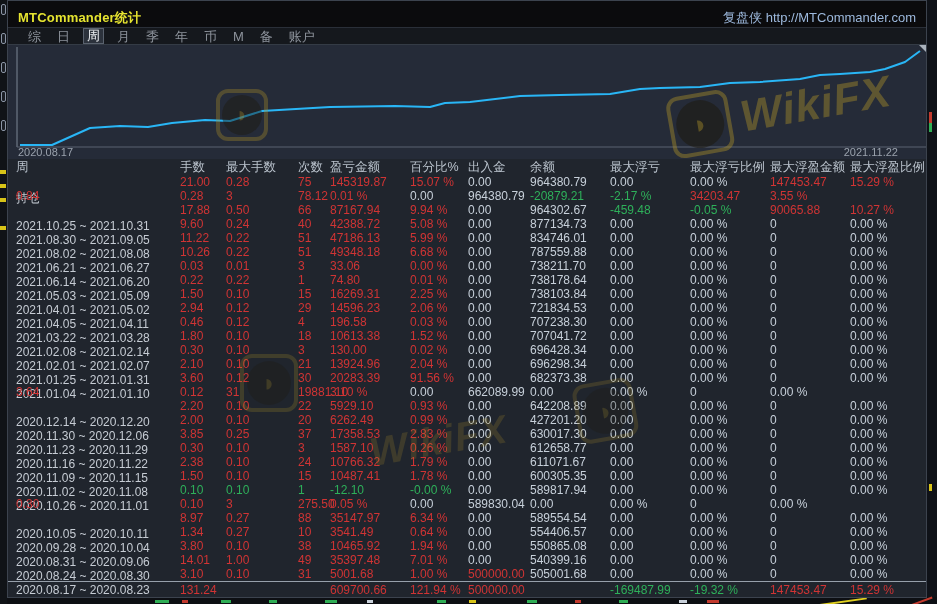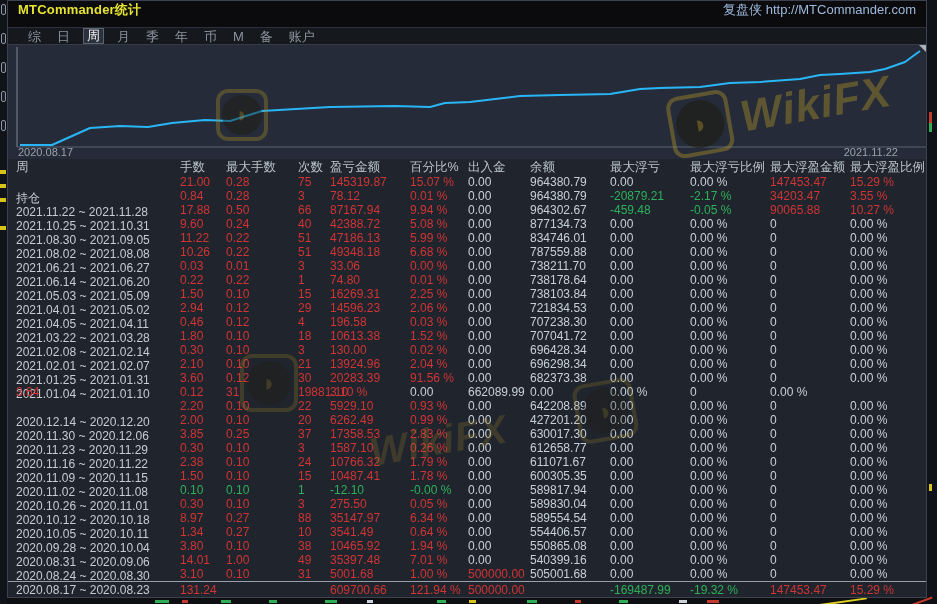--- a/index.html
+++ b/index.html
@@ -13,21 +13,21 @@
   
   .left-sliver{position:absolute;left:0;top:0;width:7px;height:604px;background:#101317;}
   .left-sliver .btn{position:absolute;left:1px;width:5px;height:11px;border:1px solid #8b95a5;border-radius:2px;background:#1a1e24;}
   .left-sliver .ydash{position:absolute;left:0;width:6px;height:4px;background:#d8c418;}
   .right-sliver{position:absolute;right:0;top:0;width:10px;height:604px;background:#0f1218;}
   .right-sliver .mark{position:absolute;width:3px;}
   .bottom-sliver{position:absolute;left:7px;bottom:0;width:930px;height:7px;background:#0d0f13;}
   .bottom-sliver .dash{position:absolute;bottom:1px;height:3px;}
   
   .main-window{position:absolute;left:7px;top:0;width:920px;height:598px;background:var(--bg-win);border:1px solid #3c434e;display:flex;flex-direction:column;}
-  .titlebar{height:27px;background:#0b0b0d;display:flex;align-items:flex-start;padding:0 10px;flex:0 0 auto;border-bottom:1px solid #2a2f38;}
+  .titlebar{height:27px;background:#0b0b0d;display:flex;align-items:flex-end;padding:0 10px;flex:0 0 auto;border-bottom:1px solid #2a2f38;}
   .titlebar .title{color:var(--yellow);font-size:13px;font-weight:bold;letter-spacing:.2px;}
   .titlebar .brand{margin-left:auto;color:var(--brand);font-size:13px;}
   .menubar{height:17px;background:#15181d;display:flex;align-items:center;gap:0;padding-left:12px;flex:0 0 auto;border-bottom:1px solid #343b45;}
   .menubar .tab{color:#8d939c;font-size:13px;padding:0 8px;height:17px;line-height:17px;cursor:default;}
   .menubar .tab.active{color:#eef1f4;background:#2c323c;border:1px solid #5a626e;height:16px;line-height:14px;padding:0 3px;margin:0 5px;}
   
   .chart-panel{position:relative;height:114px;background:var(--bg-chart);flex:0 0 auto;overflow:hidden;}
   .chart-panel svg{position:absolute;left:0;top:0;}
   .date-label{position:absolute;font-size:11px;color:#9aa2ad;}
   .date-left{left:10px;bottom:1px;}
@@ -156,21 +156,20 @@
             <span class="c-r">145319.87</span>
             <span class="c-r">15.07 %</span>
             <span class="c-w">0.00</span>
             <span class="c-w">964380.79</span>
             <span class="c-w">0.00</span>
             <span class="c-w">0.00 %</span>
             <span class="c-r">147453.47</span>
             <span class="c-r">15.29 %</span>
           </div>
           <div class="trow">
-            <span class="lab">2021.11.22 ~ 2021.11.28</span>
             <span class="c-r">0.84</span>
             <span class="c-r">0.28</span>
             <span class="c-r">3</span>
             <span class="c-r">78.12</span>
             <span class="c-r">0.01 %</span>
             <span class="c-w">0.00</span>
             <span class="c-w">964380.79</span>
             <span class="c-g">-20879.21</span>
             <span class="c-g">-2.17 %</span>
             <span class="c-r">34203.47</span>
@@ -463,21 +462,20 @@
             <span class="c-g">-12.10</span>
             <span class="c-g">-0.00 %</span>
             <span class="c-w">0.00</span>
             <span class="c-w">589817.94</span>
             <span class="c-w">0.00</span>
             <span class="c-w">0.00 %</span>
             <span class="c-w">0</span>
             <span class="c-w">0.00 %</span>
           </div>
           <div class="trow">
-            <span class="lab">2020.10.12 ~ 2020.10.18</span>
             <span class="c-r">0.30</span>
             <span class="c-r">0.10</span>
             <span class="c-r">3</span>
             <span class="c-r">275.50</span>
             <span class="c-r">0.05 %</span>
             <span class="c-w">0.00</span>
             <span class="c-w">589830.04</span>
             <span class="c-w">0.00</span>
             <span class="c-w">0.00 %</span>
             <span class="c-w">0</span>

